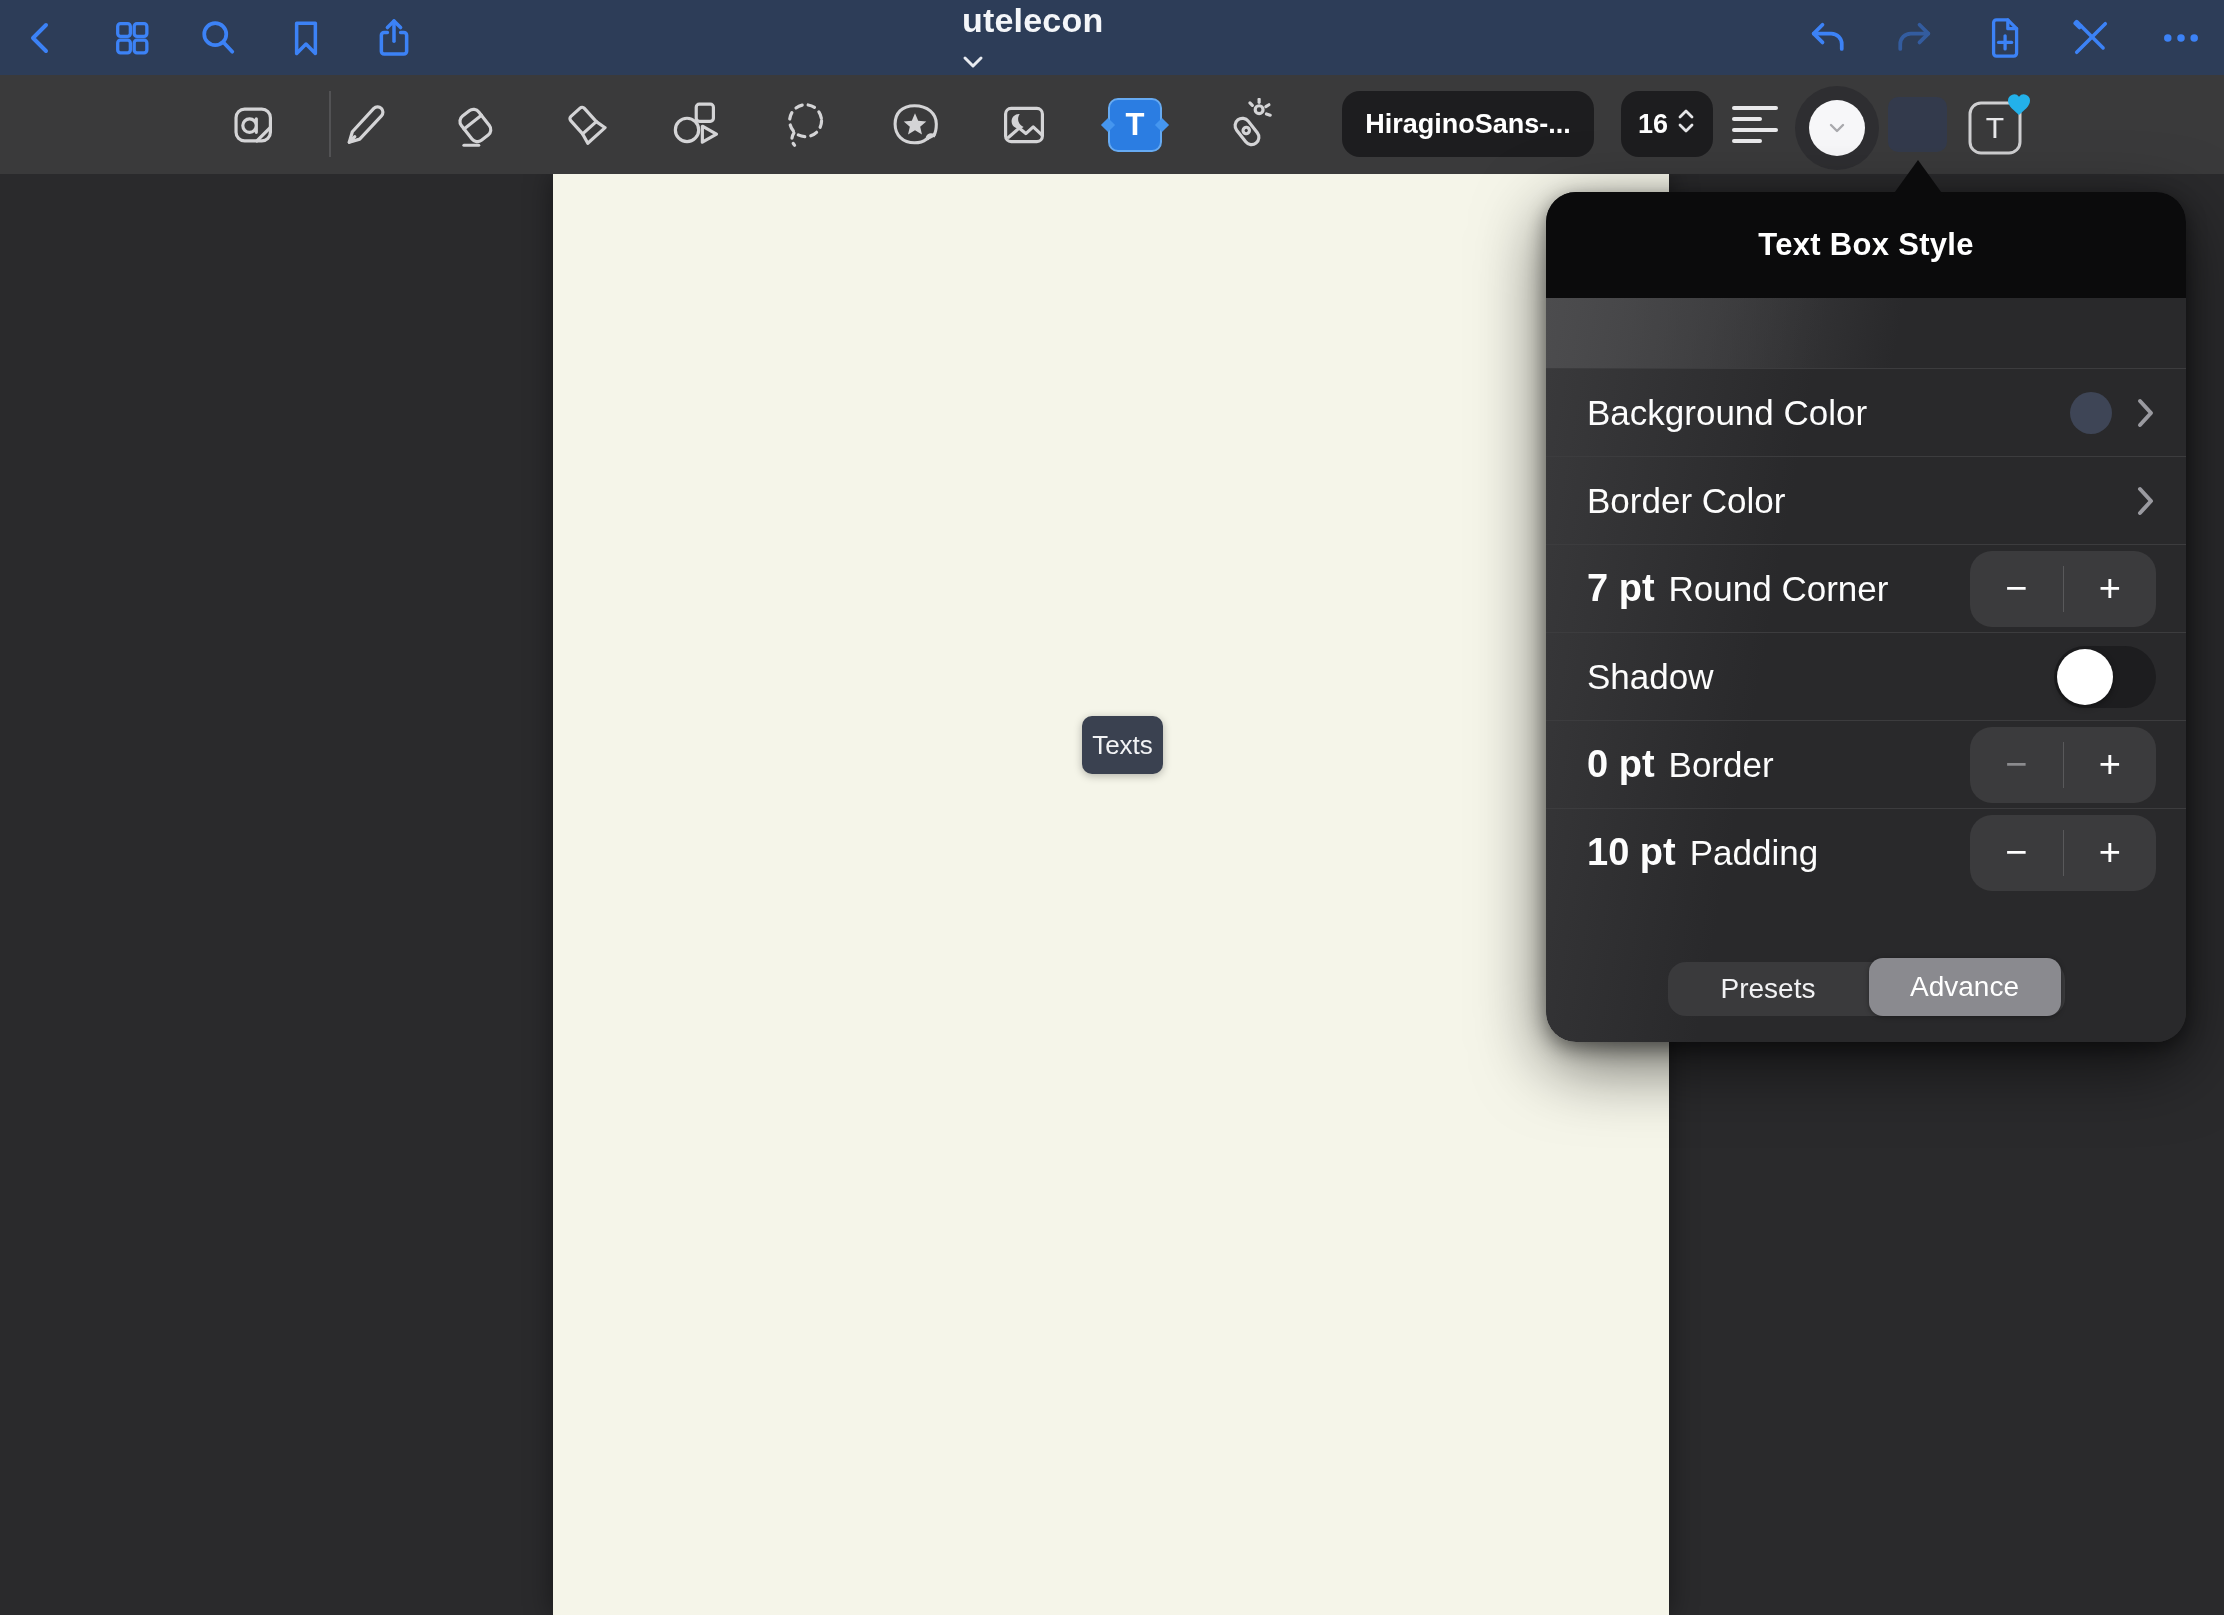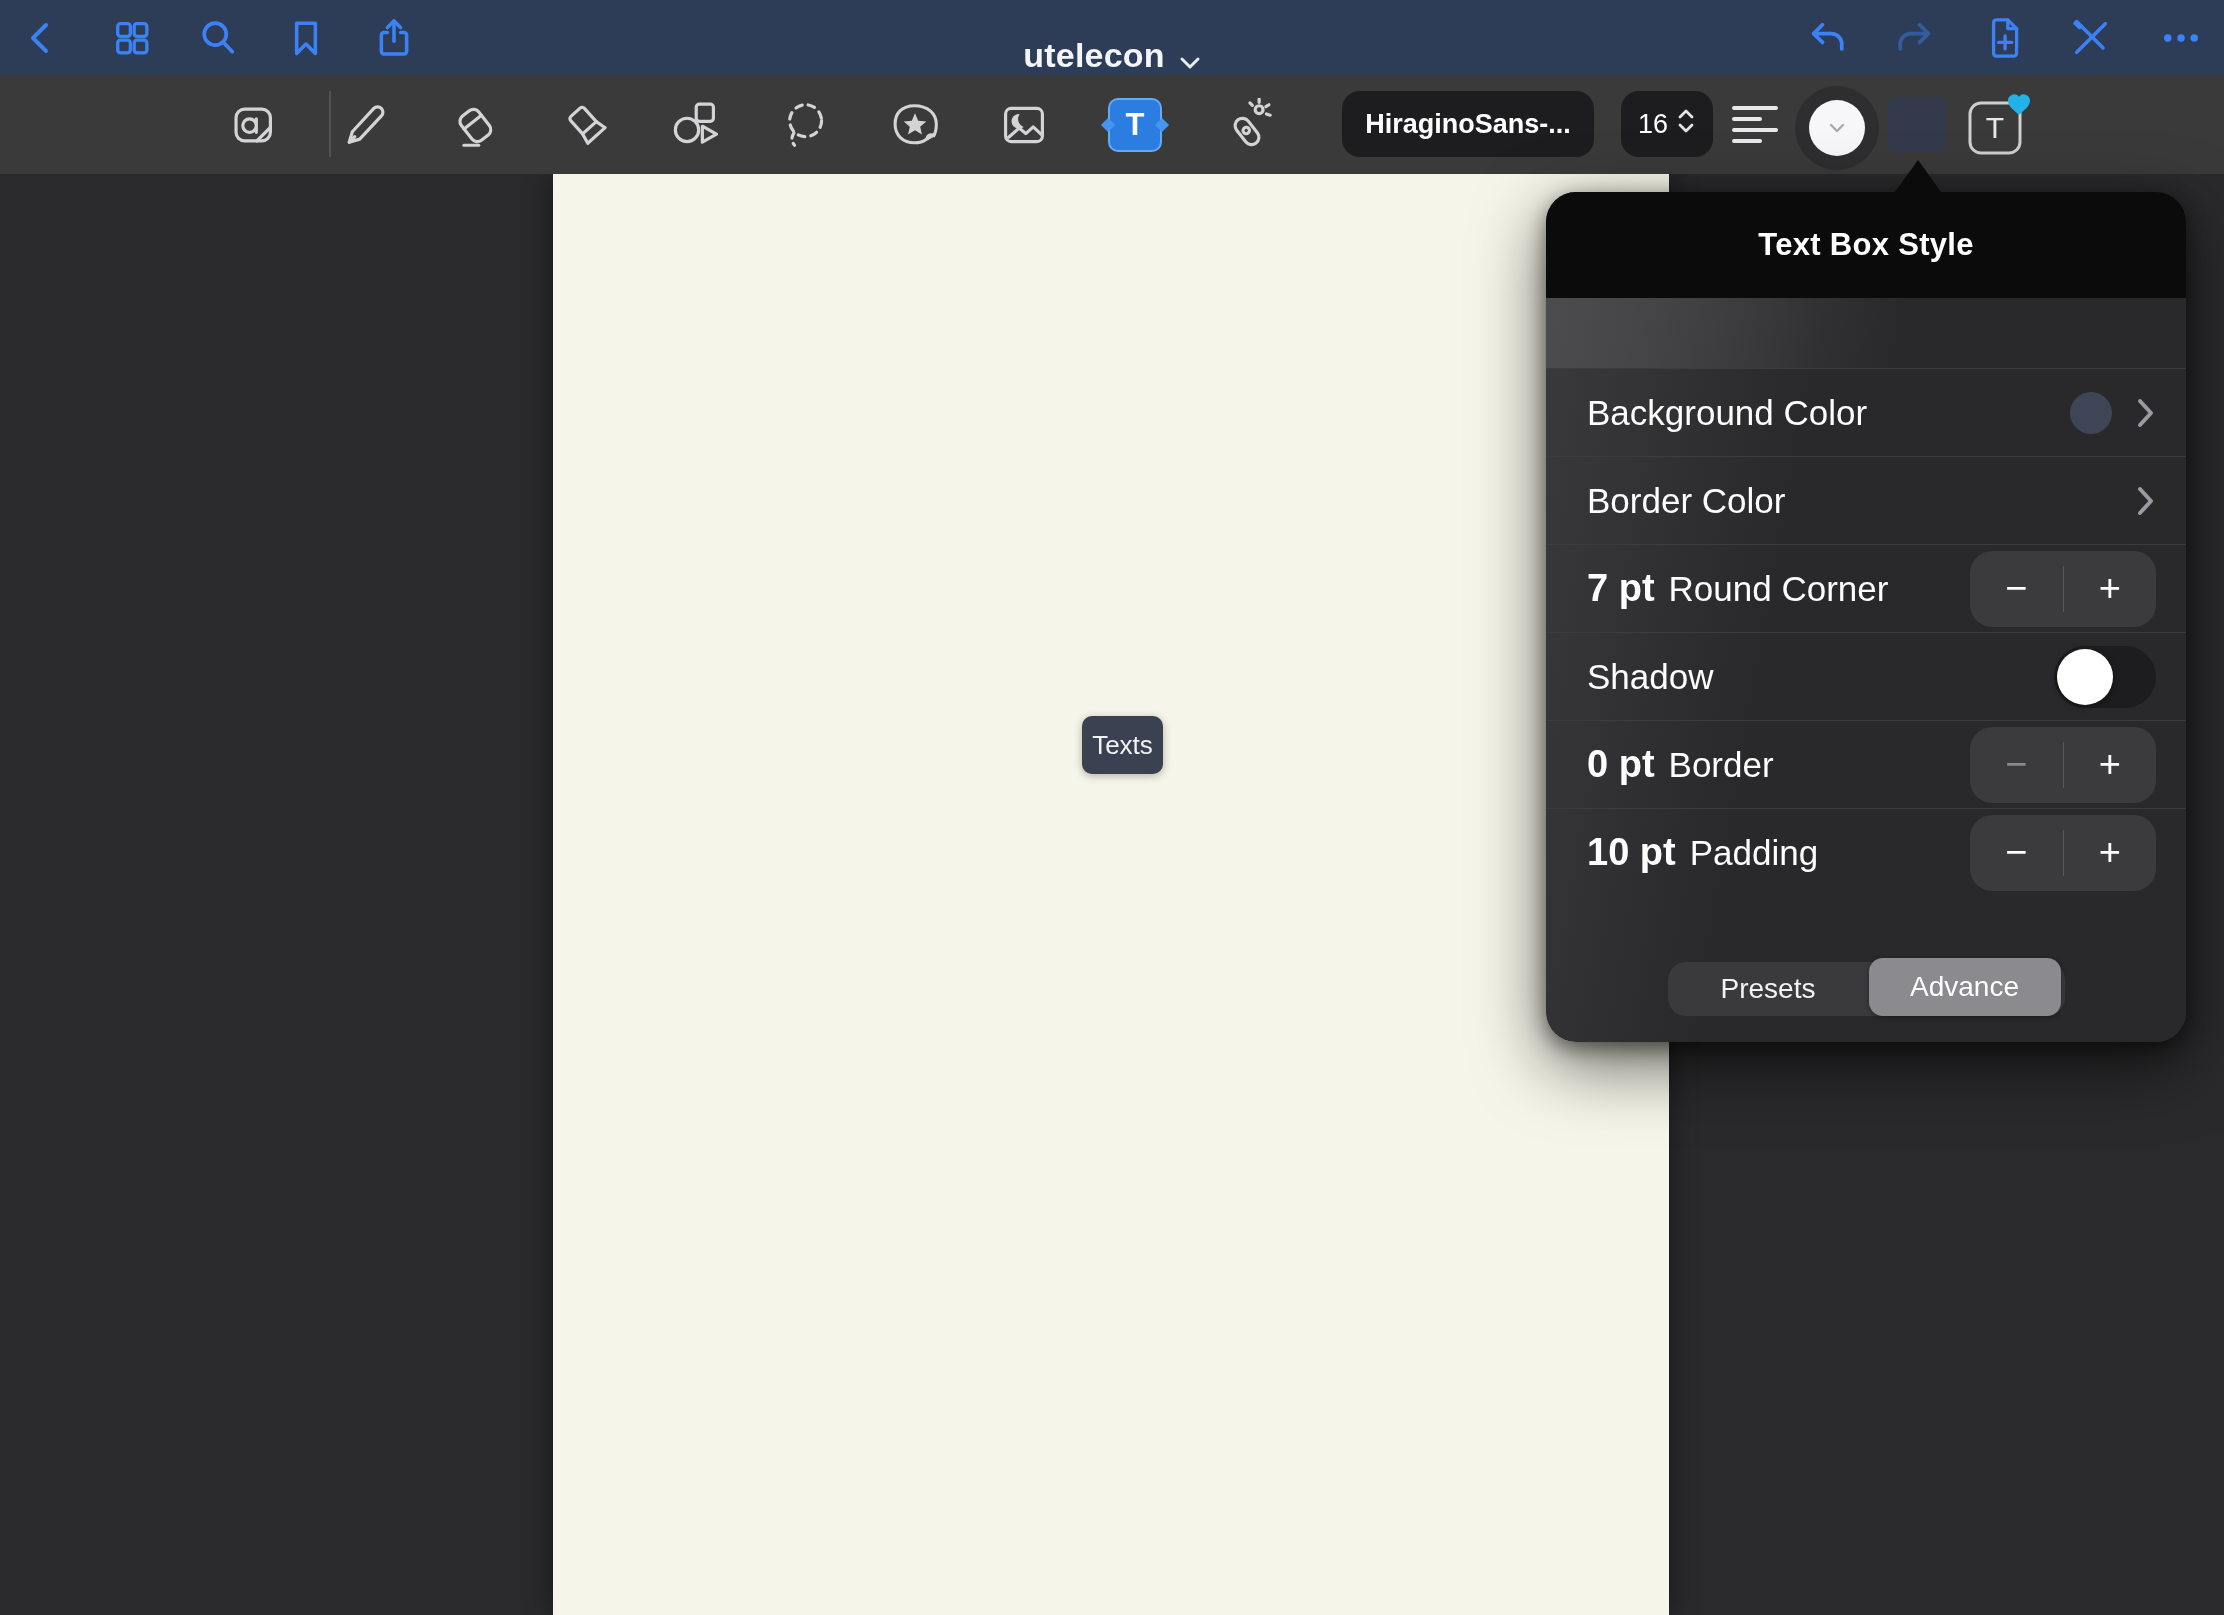--- a/index.html
+++ b/index.html
@@ -7,37 +7,37 @@
   .screen {
     position:relative; width:2224px; height:1615px; overflow:hidden;
     background:#2a2a2c; font-family:"Liberation Sans", sans-serif;
     -webkit-font-smoothing:antialiased;
   }
 
   
   .topbar { position:absolute; left:0; top:0; width:2224px; height:75px; background:#2d3d58; z-index:30; }
   .tb-btn { position:absolute; top:0; height:75px; width:60px; display:flex; align-items:center; justify-content:center; cursor:pointer; }
   .tb-btn svg { display:block; }
-  .doc-title { position:absolute; left:962px; top:0; width:300px; height:75px; display:flex; align-items:flex-end; justify-content:center; gap:14px; cursor:pointer; }
+  .doc-title { position:absolute; left:962px; top:0; width:300px; height:75px; display:flex; align-items:flex-start; justify-content:center; gap:14px; cursor:pointer;flex-direction:column; }
   .doc-title .t { color:#f4f6f9; font-size:34px; font-weight:700; letter-spacing:.2px; }
   .dim { opacity:.45; }
 
   
   .toolbar { position:absolute; left:0; top:75px; width:2224px; height:99px; background:#3a3a3b; z-index:25; }
   .tool { position:absolute; top:0; height:99px; width:60px; display:flex; align-items:center; justify-content:center; cursor:pointer; }
   .tool svg { display:block; }
   .tool-divider { position:absolute; left:329px; top:16px; width:2px; height:66px; background:#525254; }
 
   .texttool-btn { position:relative; width:54px; height:54px; border-radius:10px; background:#2b7de2; border:2px solid #66aaf2; display:flex; align-items:center; justify-content:center; }
   .texttool-btn .glyph { color:#ffffff; font-size:31px; font-weight:700; }
   .texttool-btn .handle { position:absolute; top:50%; width:10px; height:10px; background:#4596ef; transform:translateY(-50%) rotate(45deg); }
   .texttool-btn .handle.l { left:-7px; } .texttool-btn .handle.r { right:-7px; }
 
   .font-pill { position:absolute; left:1342px; top:16px; width:252px; height:66px; border-radius:18px; background:#1d1d1f; color:#fff; font-size:27px; font-weight:700; display:flex; align-items:center; justify-content:center; cursor:pointer; }
-  .size-pill { position:absolute; left:1621px; top:16px; width:92px; height:66px; border-radius:18px; background:#1d1d1f; color:#fff; font-size:27px; font-weight:400; display:flex; align-items:center; justify-content:center; gap:8px; cursor:pointer; }
+  .size-pill { position:absolute; left:1621px; top:16px; width:92px; height:66px; border-radius:18px; background:#1d1d1f; color:#fff; font-size:27px; font-weight:700; display:flex; align-items:center; justify-content:center; gap:8px; cursor:pointer; }
 
   .align-btn { position:absolute; left:1732px; top:24px; width:60px; height:50px; display:flex; flex-direction:column; justify-content:center; gap:7px; cursor:pointer; }
   .align-btn i { display:block; height:4px; border-radius:2px; background:#e9e9eb; }
   .align-btn i:nth-child(1){ width:46px; } .align-btn i:nth-child(2){ width:30px; }
   .align-btn i:nth-child(3){ width:46px; } .align-btn i:nth-child(4){ width:30px; }
 
   .colorwell { position:absolute; left:1795px; top:11px; width:84px; height:84px; border-radius:50%; background:#2e2e31; display:flex; align-items:center; justify-content:center; cursor:pointer; }
   .colorwell .inner { width:56px; height:56px; border-radius:50%; background:#f7f7f9; display:flex; align-items:center; justify-content:center; }
 
   .bg-swatch { position:absolute; left:1888px; top:22px; width:59px; height:55px; border-radius:10px; background:#333a4c; cursor:pointer; }

